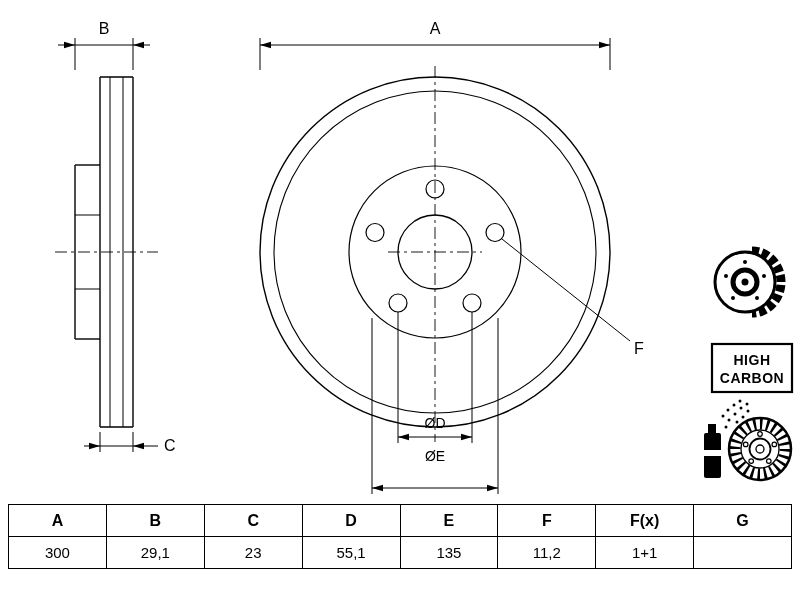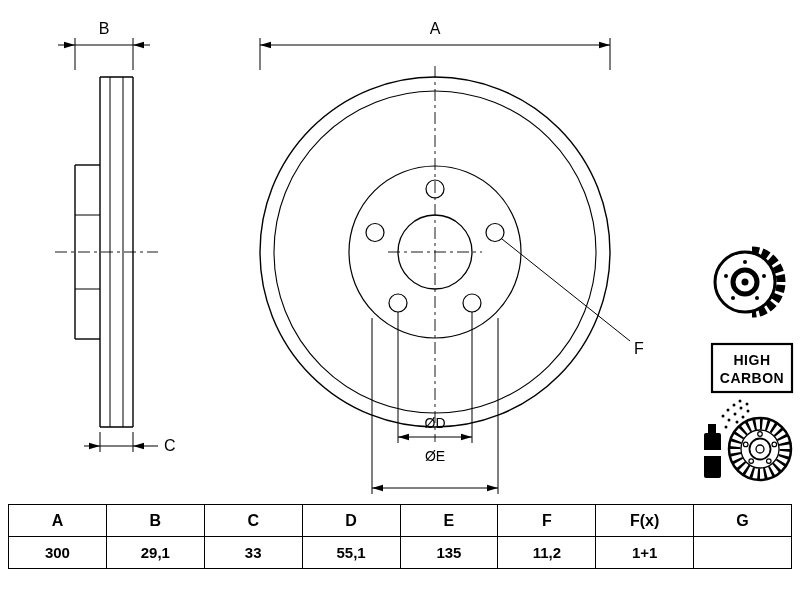--- a/index.html
+++ b/index.html
@@ -9,21 +9,21 @@
   .drawing { display:block; }
   svg text { fill:#000; font-family:"Liberation Sans", sans-serif; }
   .dim-label { font-size:16px; }
   .dia-label { font-size:14px; }
   .badge-text { font-size:14px; font-weight:bold; letter-spacing:0.5px; }
   .spec-table { width:784px; margin:4px 8px 0 8px; border-collapse:collapse; table-layout:fixed; }
   .spec-table th, .spec-table td {
     border:1.5px solid #000; text-align:center; height:32px; background:#fff;
   }
   .spec-table th { font-size:16px; font-weight:bold; }
-  .spec-table td { font-size:15px; font-weight:bold; }
+  .spec-table td { font-size:15px; font-weight:normal; }
 </style>
 </head>
 <body>
 
 <div class="page">
 
   <svg class="drawing" width="800" height="500" viewBox="0 0 800 500">
 
     <g stroke="#000" fill="none" stroke-width="1.4">
       <line x1="100" y1="77" x2="100" y2="427"></line>
@@ -173,21 +173,21 @@
         <th>E</th>
         <th>F</th>
         <th>F(x)</th>
         <th>G</th>
       </tr>
     </thead>
     <tbody>
       <tr>
         <td>300</td>
         <td>29,1</td>
-        <td>33</td>
+        <td>23</td>
         <td>55,1</td>
         <td>135</td>
         <td>11,2</td>
         <td>1+1</td>
         <td></td>
       </tr>
     </tbody>
   </table>
 
 </div>

